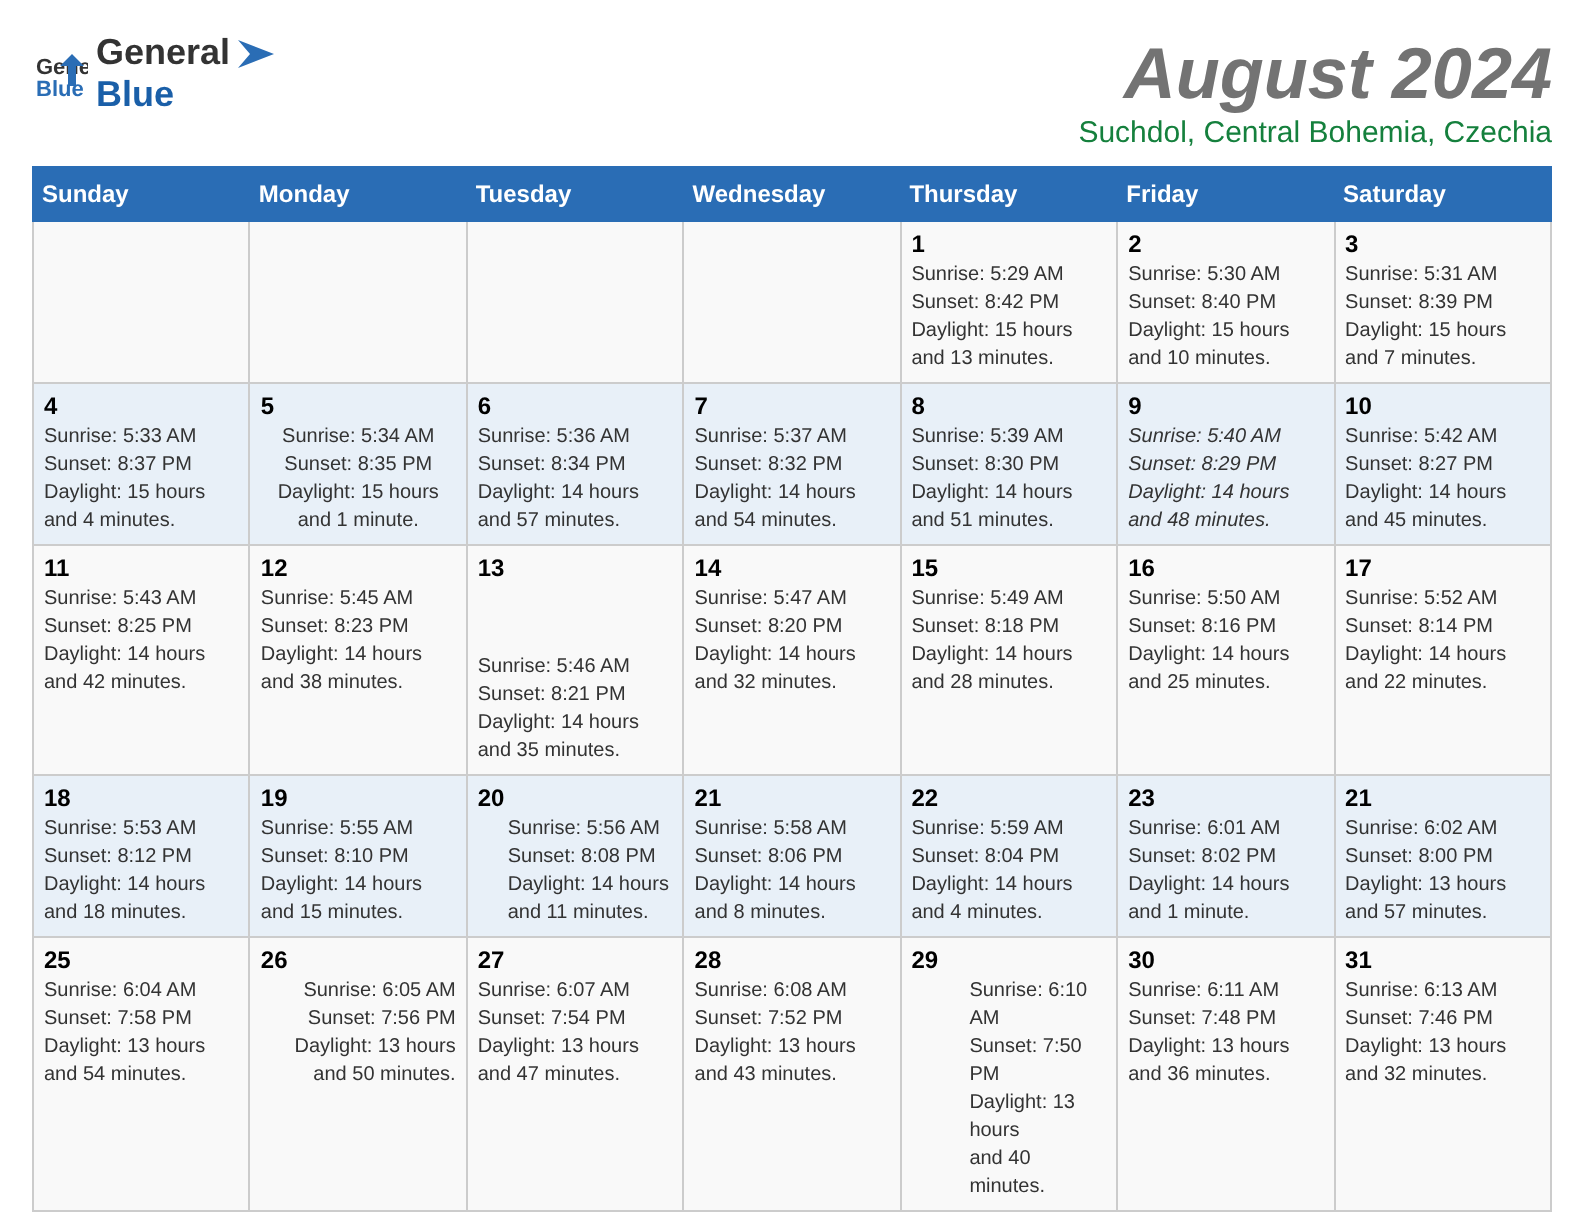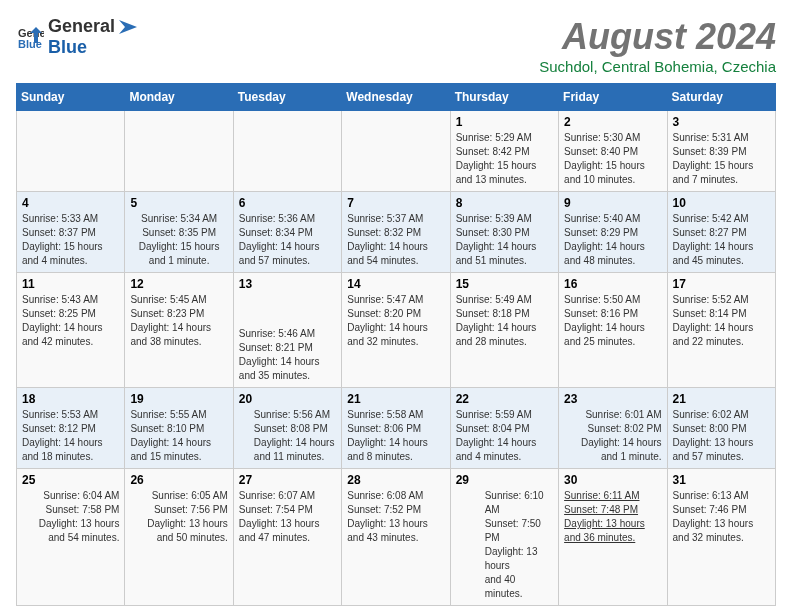--- a/index.html
+++ b/index.html
@@ -186,21 +186,21 @@
         </td>
         <td>
           <span class="day-number">8</span>
           <div class="day-info" style="white-space: pre-line;">Sunrise: 5:39 AM
 Sunset: 8:30 PM
 Daylight: 14 hours
 and 51 minutes.</div>
         </td>
         <td>
           <span class="day-number">9</span>
-          <div class="day-info" style="white-space: pre-line;">Sunrise: 5:40 AM
+          <div class="day-info" style="white-space: pre-line; font-style: italic;">Sunrise: 5:40 AM
 Sunset: 8:29 PM
 Daylight: 14 hours
 and 48 minutes.</div>
         </td>
         <td>
           <span class="day-number">10</span>
           <div class="day-info" style="white-space: pre-line;">Sunrise: 5:42 AM
 Sunset: 8:27 PM
 Daylight: 14 hours
 and 45 minutes.</div>
@@ -288,37 +288,37 @@
         </td>
         <td>
           <span class="day-number">22</span>
           <div class="day-info" style="white-space: pre-line;">Sunrise: 5:59 AM
 Sunset: 8:04 PM
 Daylight: 14 hours
 and 4 minutes.</div>
         </td>
         <td>
           <span class="day-number">23</span>
-          <div class="day-info" style="white-space: pre-line; text-align: right;">Sunrise: 6:01 AM
+          <div class="day-info" style="white-space: pre-line;">Sunrise: 6:01 AM
 Sunset: 8:02 PM
 Daylight: 14 hours
 and 1 minute.</div>
         </td>
         <td>
           <span class="day-number">21</span>
           <div class="day-info" style="white-space: pre-line;">Sunrise: 6:02 AM
 Sunset: 8:00 PM
 Daylight: 13 hours
 and 57 minutes.</div>
         </td>
       </tr>
       <tr>
         <td>
           <span class="day-number">25</span>
-          <div class="day-info" style="white-space: pre-line; text-align: right;">Sunrise: 6:04 AM
+          <div class="day-info" style="white-space: pre-line;">Sunrise: 6:04 AM
 Sunset: 7:58 PM
 Daylight: 13 hours
 and 54 minutes.</div>
         </td>
         <td>
           <span class="day-number">26</span>
           <div class="day-info" style="white-space: pre-line; text-align: right;">Sunrise: 6:05 AM
 Sunset: 7:56 PM
 Daylight: 13 hours
 and 50 minutes.</div>
@@ -339,21 +339,21 @@
         </td>
         <td>
           <span class="day-number">29</span>
           <div class="day-info" style="white-space: pre-line; margin-left: 29px;">Sunrise: 6:10 AM
 Sunset: 7:50 PM
 Daylight: 13 hours
 and 40 minutes.</div>
         </td>
         <td>
           <span class="day-number">30</span>
-          <div class="day-info" style="white-space: pre-line; text-decoration: underline;">Sunrise: 6:11 AM
+          <div class="day-info" style="white-space: pre-line;">Sunrise: 6:11 AM
 Sunset: 7:48 PM
 Daylight: 13 hours
 and 36 minutes.</div>
         </td>
         <td>
           <span class="day-number">31</span>
           <div class="day-info" style="white-space: pre-line;">Sunrise: 6:13 AM
 Sunset: 7:46 PM
 Daylight: 13 hours
 and 32 minutes.</div>

